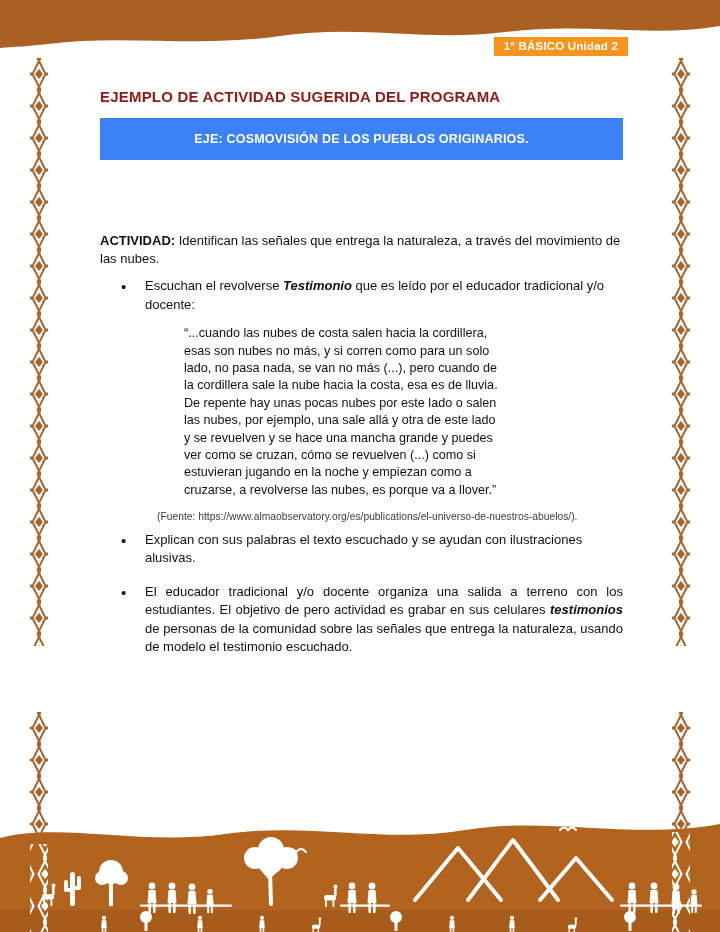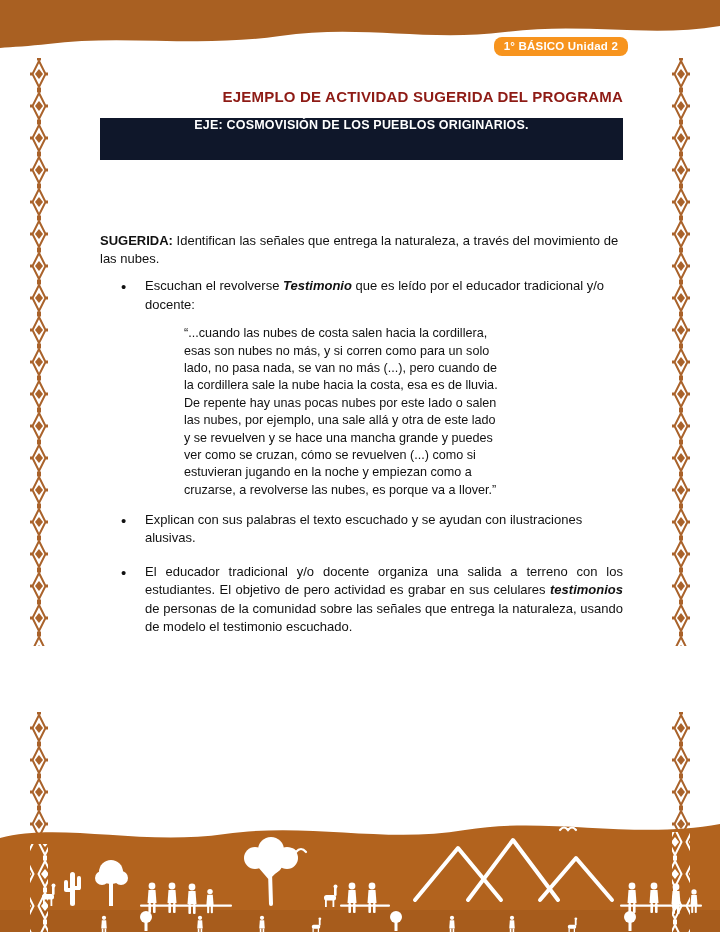--- a/index.html
+++ b/index.html
@@ -1,28 +1,28 @@
 <!DOCTYPE html>
 <html><head>
 <meta charset="utf-8">
 <style>
   html,body{margin:0;padding:0;background:#ffffff;}
   .page{position:relative;width:720px;height:932px;background:#ffffff;overflow:hidden;
         font-family:"Liberation Sans",sans-serif;color:#111111;}
   .top-band{position:absolute;top:0;left:0;width:720px;height:70px;display:block;}
   .badge{position:absolute;top:37px;right:92px;background:#F7941E;color:#ffffff;
-         font-size:11.5px;font-weight:bold;padding:3px 10px 4px;border-radius:8px;letter-spacing:.2px;}
+         font-size:11.5px;font-weight:bold;padding:3px 10px 4px;border-radius:0;letter-spacing:.2px;}
   .strip{position:absolute;width:18px;display:block;}
   .strip-l1{left:30px;top:58px;height:588px;}
   .strip-l2{left:30px;top:712px;height:126px;}
   .strip-r1{left:672px;top:58px;height:588px;}
   .strip-r2{left:672px;top:712px;height:126px;}
   .content{position:relative;margin:0 97px 0 100px;}
-  .title{margin:88px 0 0;text-align:right;font-size:15px;font-weight:bold;color:#8E1B15;letter-spacing:.2px;}
-  .eje-banner{margin-top:13px;height:42px;background:#0f172a;display:flex;align-items:flex-start;justify-content:center;}
+  .title{margin:88px 0 0;text-align:left;font-size:15px;font-weight:bold;color:#8E1B15;letter-spacing:.2px;}
+  .eje-banner{margin-top:13px;height:42px;background:#3b82f6;display:flex;align-items:center;justify-content:center;}
   .eje-banner span{color:#ffffff;font-weight:bold;font-size:12.5px;letter-spacing:.2px;}
   .activity{margin:72px 0 0;font-size:13px;line-height:1.4;}
   .activity strong{font-weight:bold;}
   .ejemplos{margin:15px 0 0;font-size:13px;}
   .bullets{list-style:none;margin:9px 0 0;padding:0;font-size:13px;}
   .bullets li{position:relative;padding-left:45px;line-height:1.42;}
   .bullets li + li{margin-top:15px;}
   .bullets li::before{content:"•";position:absolute;left:21px;top:-1px;font-size:15px;color:#111;}
   li.justify{text-align:justify;}
   li.gap{margin-top:42px !important;}
@@ -93,29 +93,30 @@
     </svg>
 
   <main class="content">
 
     <h1 class="title">EJEMPLO DE ACTIVIDAD SUGERIDA DEL PROGRAMA</h1>
 
     <div class="eje-banner">
       <span>EJE: COSMOVISIÓN DE LOS PUEBLOS ORIGINARIOS.</span>
     </div>
 
-    <p class="activity"><strong>SUGERIDA:</strong><span> Identifican las señales que entrega la naturaleza, a través del movimiento de las nubes.</span></p>
+    <p class="activity"><strong>ACTIVIDAD:</strong><span> Identifican las señales que entrega la naturaleza, a través del movimiento de las nubes.</span></p>
 
 
     <ul class="bullets">
       <li><span>Escuchan el revolverse </span><em>Testimonio</em><span> que  es leído por el educador tradicional y/o docente:</span></li>
     </ul>
 
     <blockquote class="quote">“...cuando las nubes de costa salen hacia la cordillera, esas son nubes no más, y si corren como para un solo lado, no pasa nada, se van no más (...), pero cuando de la cordillera sale la nube hacia la costa, esa es de lluvia. De repente hay unas pocas nubes por este lado o salen las nubes, por ejemplo, una sale allá y otra de este lado y se revuelven y se hace una mancha grande y puedes ver como se cruzan, cómo se revuelven (...) como si estuvieran jugando en la noche y empiezan como a cruzarse, a revolverse las nubes, es porque va a llover.”</blockquote>
 
+    <p class="fuente">(Fuente: https://www.almaobservatory.org/es/publications/el-universo-de-nuestros-abuelos/).</p>
 
     <ul class="bullets">
       <li>Explican con sus palabras el texto escuchado y se ayudan con ilustraciones alusivas.</li>
       <li class="justify"><span>El educador tradicional y/o docente organiza una salida a terreno con los estudiantes. El objetivo de pero actividad es grabar en sus celulares </span><em>testimonios</em><span> de personas de la comunidad sobre las señales que entrega la naturaleza, usando de modelo el testimonio escuchado.</span></li>
     </ul>
 
   </main>
 
   <svg class="footer-art" viewBox="0 0 720 138" preserveAspectRatio="none" xmlns="http://www.w3.org/2000/svg" xmlns:xlink="http://www.w3.org/1999/xlink">
     <path d="M0,44 C60,28 140,52 225,40 C310,28 385,50 465,36 C545,22 635,46 720,30 L720,138 L0,138 Z" fill="#B2631E"></path>

